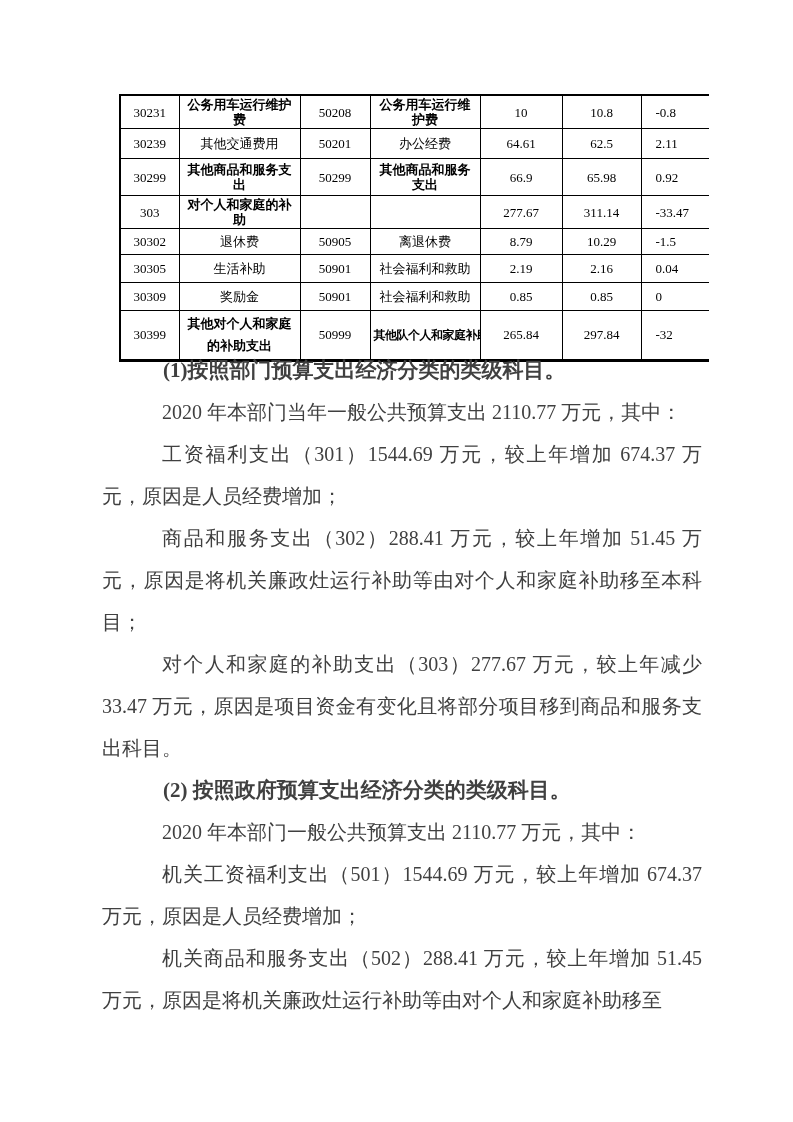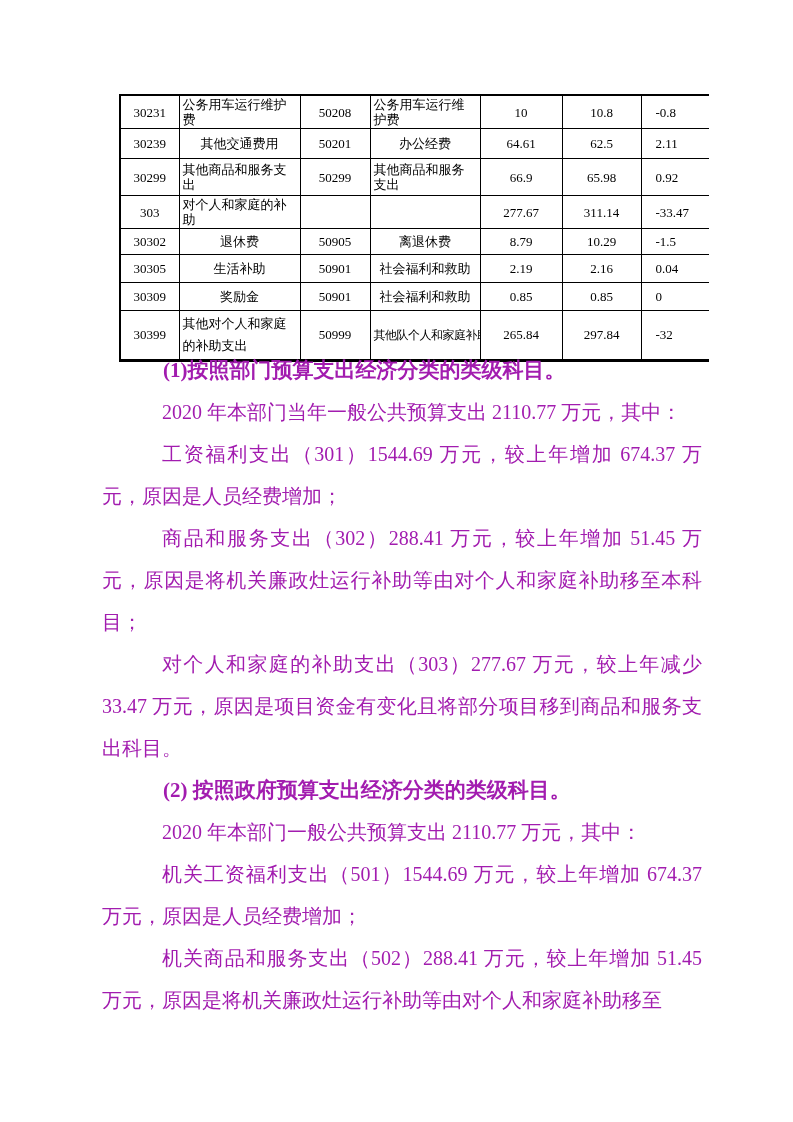--- a/index.html
+++ b/index.html
@@ -32,41 +32,41 @@
   }
   table.budget-table td {
     border: 1px solid #000;
     padding: 1px 3px;
     text-align: center;
     vertical-align: middle;
     line-height: 15px;
     overflow: hidden;
   }
   table.budget-table tr.tall td { line-height: 22px; }
-  table.budget-table td.left { text-align: left; }
+  table.budget-table td.left { text-align: center; font-weight: bold; }
   table.budget-table td.fit {
     font-size: 12px;
     letter-spacing: -0.5px;
     white-space: nowrap;
   }
   table.budget-table td.num-left {
     text-align: left;
     padding-left: 14px;
   }
 
   
   .doc-body {
     position: absolute;
     left: 102px;
     top: 349px;
     width: 600px;
     font-size: 20px;
     line-height: 42px;
     text-align: justify;
-    color: #a21caf;
+    color: #404040;
   }
   .doc-body p {
     margin: 0;
     text-indent: 60px;
   }
   .doc-body p.h {
     font-weight: bold;
     font-size: 21px;
     text-indent: 61px;
   }

